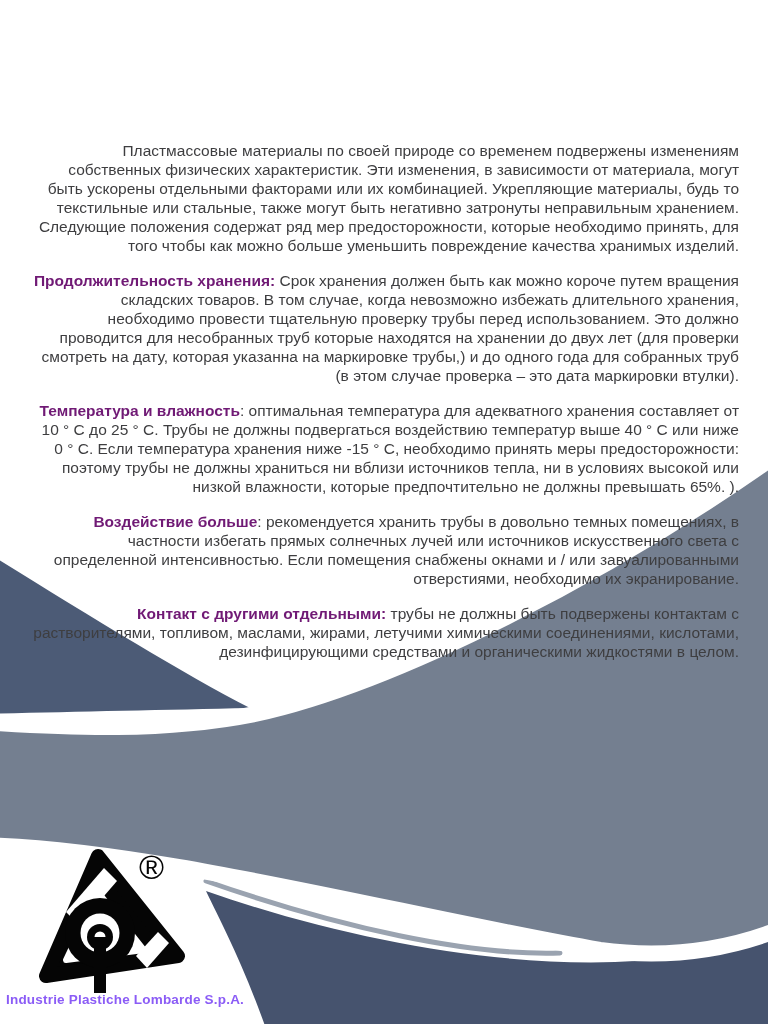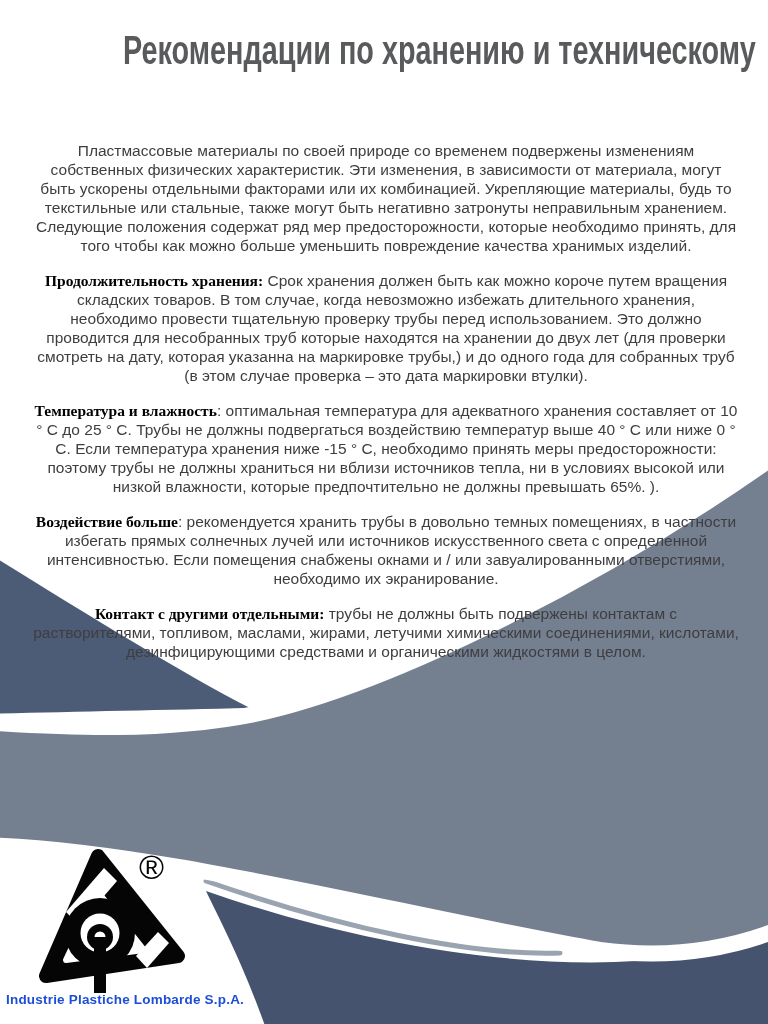--- a/index.html
+++ b/index.html
@@ -31,33 +31,33 @@
     letter-spacing:0px;
   }
   .doc-body{
     position:absolute;left:33px;top:141px;width:706px;
     z-index:2;
   }
   .para{
     margin:0 0 16px 0;
     font-size:15.5px;line-height:19px;
     color:#3E3E40;
-    text-align:center;
+    text-align:right;
   }
-  .para strong{font-weight:bold;color:#000000;font-family:Liberation Serif, serif;}
+  .para strong{font-weight:bold;color:#701a75;}
   .logo-block{
     position:absolute;left:0;top:840px;width:260px;height:184px;
     z-index:3;
   }
   .logo-mark{
     position:absolute;left:38px;top:8px;width:150px;height:145px;
   }
   .company-name{
     position:absolute;left:6px;top:152px;
-    font-size:13.5px;font-weight:bold;color:#1d4ed8;
+    font-size:13.5px;font-weight:bold;color:#8b5cf6;
     letter-spacing:0.2px;white-space:nowrap;
   }
 </style>
 </head>
 <body>
 
 <div class="page">
 
   <svg class="bg-swooshes" viewBox="0 0 768 1024" preserveAspectRatio="none" aria-hidden="true">
 
@@ -65,21 +65,20 @@
 
     <path d="M 206,891 C 340,938 490,966 615,962 C 680,960 740,948 790,933 L 790,1040 L 270,1040 C 243,962 222,925 206,891 Z" fill="#46536E"></path>
 
     <path d="M -20,548 C 80,610 180,672 250,708 C 160,710 60,712 -20,714 Z" fill="#4C5B76"></path>
 
     <path d="M 790,445 C 610,575 390,685 255,714 C 165,732 70,728 -20,722 L -20,845 C 150,848 400,915 600,950 C 690,962 755,940 790,925 Z" stroke-width="16" stroke-linejoin="round" fill="#747F90" stroke="#FFFFFF"></path>
   </svg>
 
   <header class="doc-header">
     <h1 style="margin:0;font-size:inherit;">
-      <span class="title-line"><span class="squeeze">Рекомендации по хранению и техническому</span></span>
     </h1>
   </header>
 
   <main class="doc-body">
       <p class="para"><span>Пластмассовые материалы по своей природе со временем подвержены изменениям собственных физических характеристик. Эти изменения, в зависимости от материала, могут быть ускорены отдельными факторами или их комбинацией. Укрепляющие материалы, будь то текстильные или стальные, также могут быть негативно затронуты неправильным хранением. Следующие положения содержат ряд мер предосторожности, которые необходимо принять, для того чтобы как можно больше уменьшить повреждение качества хранимых изделий.</span></p>
       <p class="para"><strong>Продолжительность хранения:</strong><span> Срок хранения должен быть как можно короче путем вращения складских товаров. В том случае, когда невозможно избежать длительного хранения, необходимо провести тщательную проверку трубы перед использованием. Это должно проводится для несобранных труб которые находятся на хранении до двух лет (для проверки смотреть на дату, которая указанна на маркировке трубы,) и до одного года для собранных труб (в этом случае проверка – это дата маркировки втулки).</span></p>
       <p class="para"><strong>Температура и влажность</strong><span>: оптимальная температура для адекватного хранения составляет от 10 ° С до 25 ° С. Трубы не должны подвергаться воздействию температур выше 40 ° С или ниже 0 ° С. Если температура хранения ниже -15 ° С, необходимо принять меры предосторожности: поэтому трубы не должны храниться ни вблизи источников тепла, ни в условиях высокой или низкой влажности, которые предпочтительно не должны превышать 65%. ).</span></p>
       <p class="para"><strong>Воздействие больше</strong><span>: рекомендуется хранить трубы в довольно темных помещениях, в частности избегать прямых солнечных лучей или источников искусственного света с определенной интенсивностью. Если помещения снабжены окнами и / или завуалированными отверстиями, необходимо их экранирование.</span></p>
       <p class="para"><strong>Контакт с другими отдельными:</strong><span> трубы не должны быть подвержены контактам с растворителями, топливом, маслами, жирами, летучими химическими соединениями, кислотами, дезинфицирующими средствами и органическими жидкостями в целом.</span></p>
     </main>

